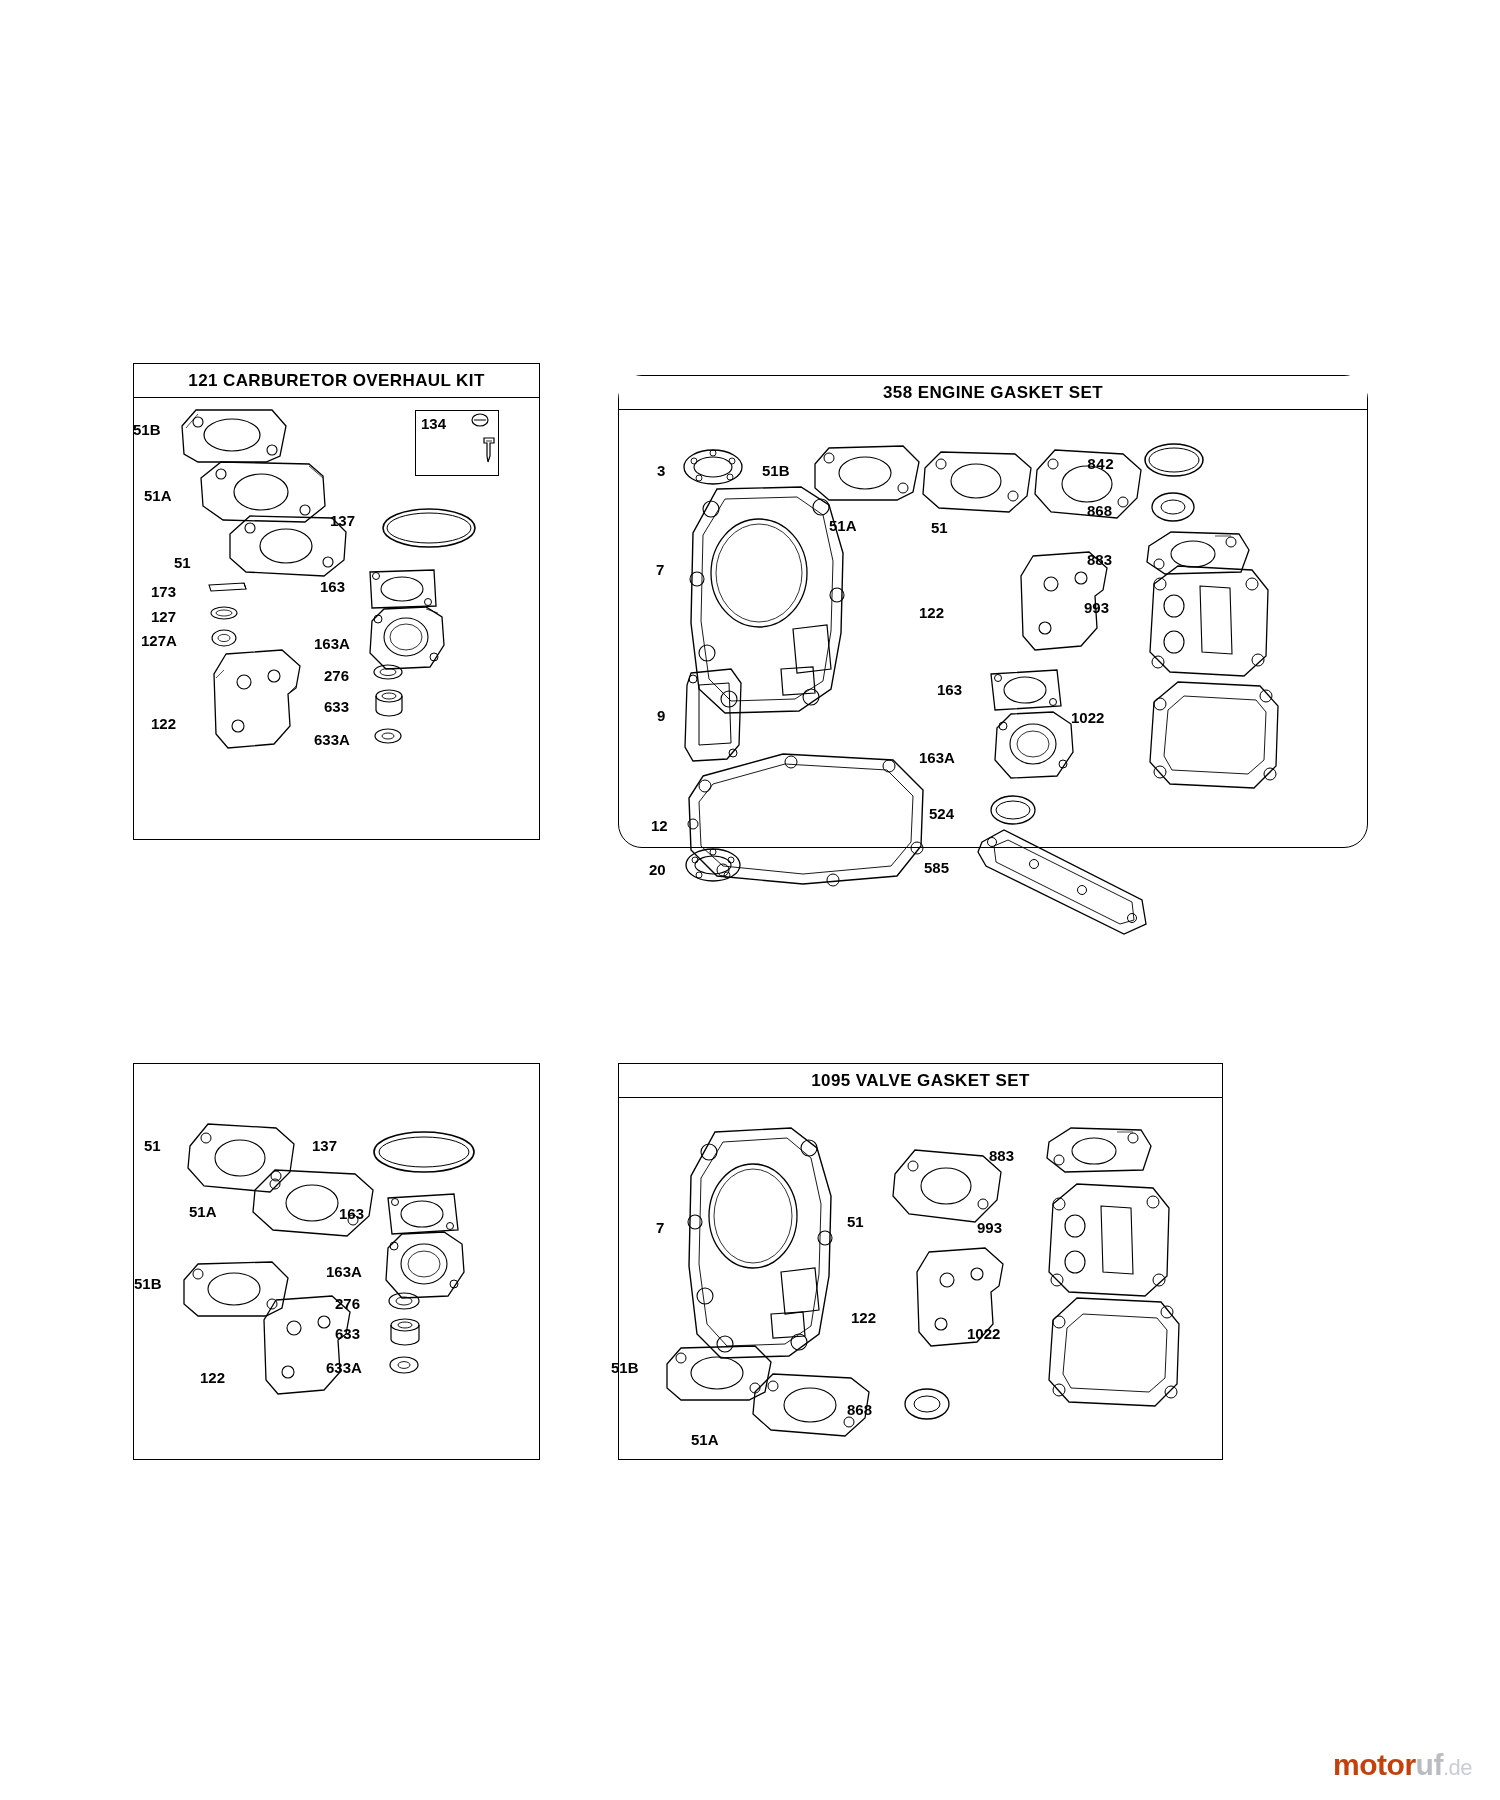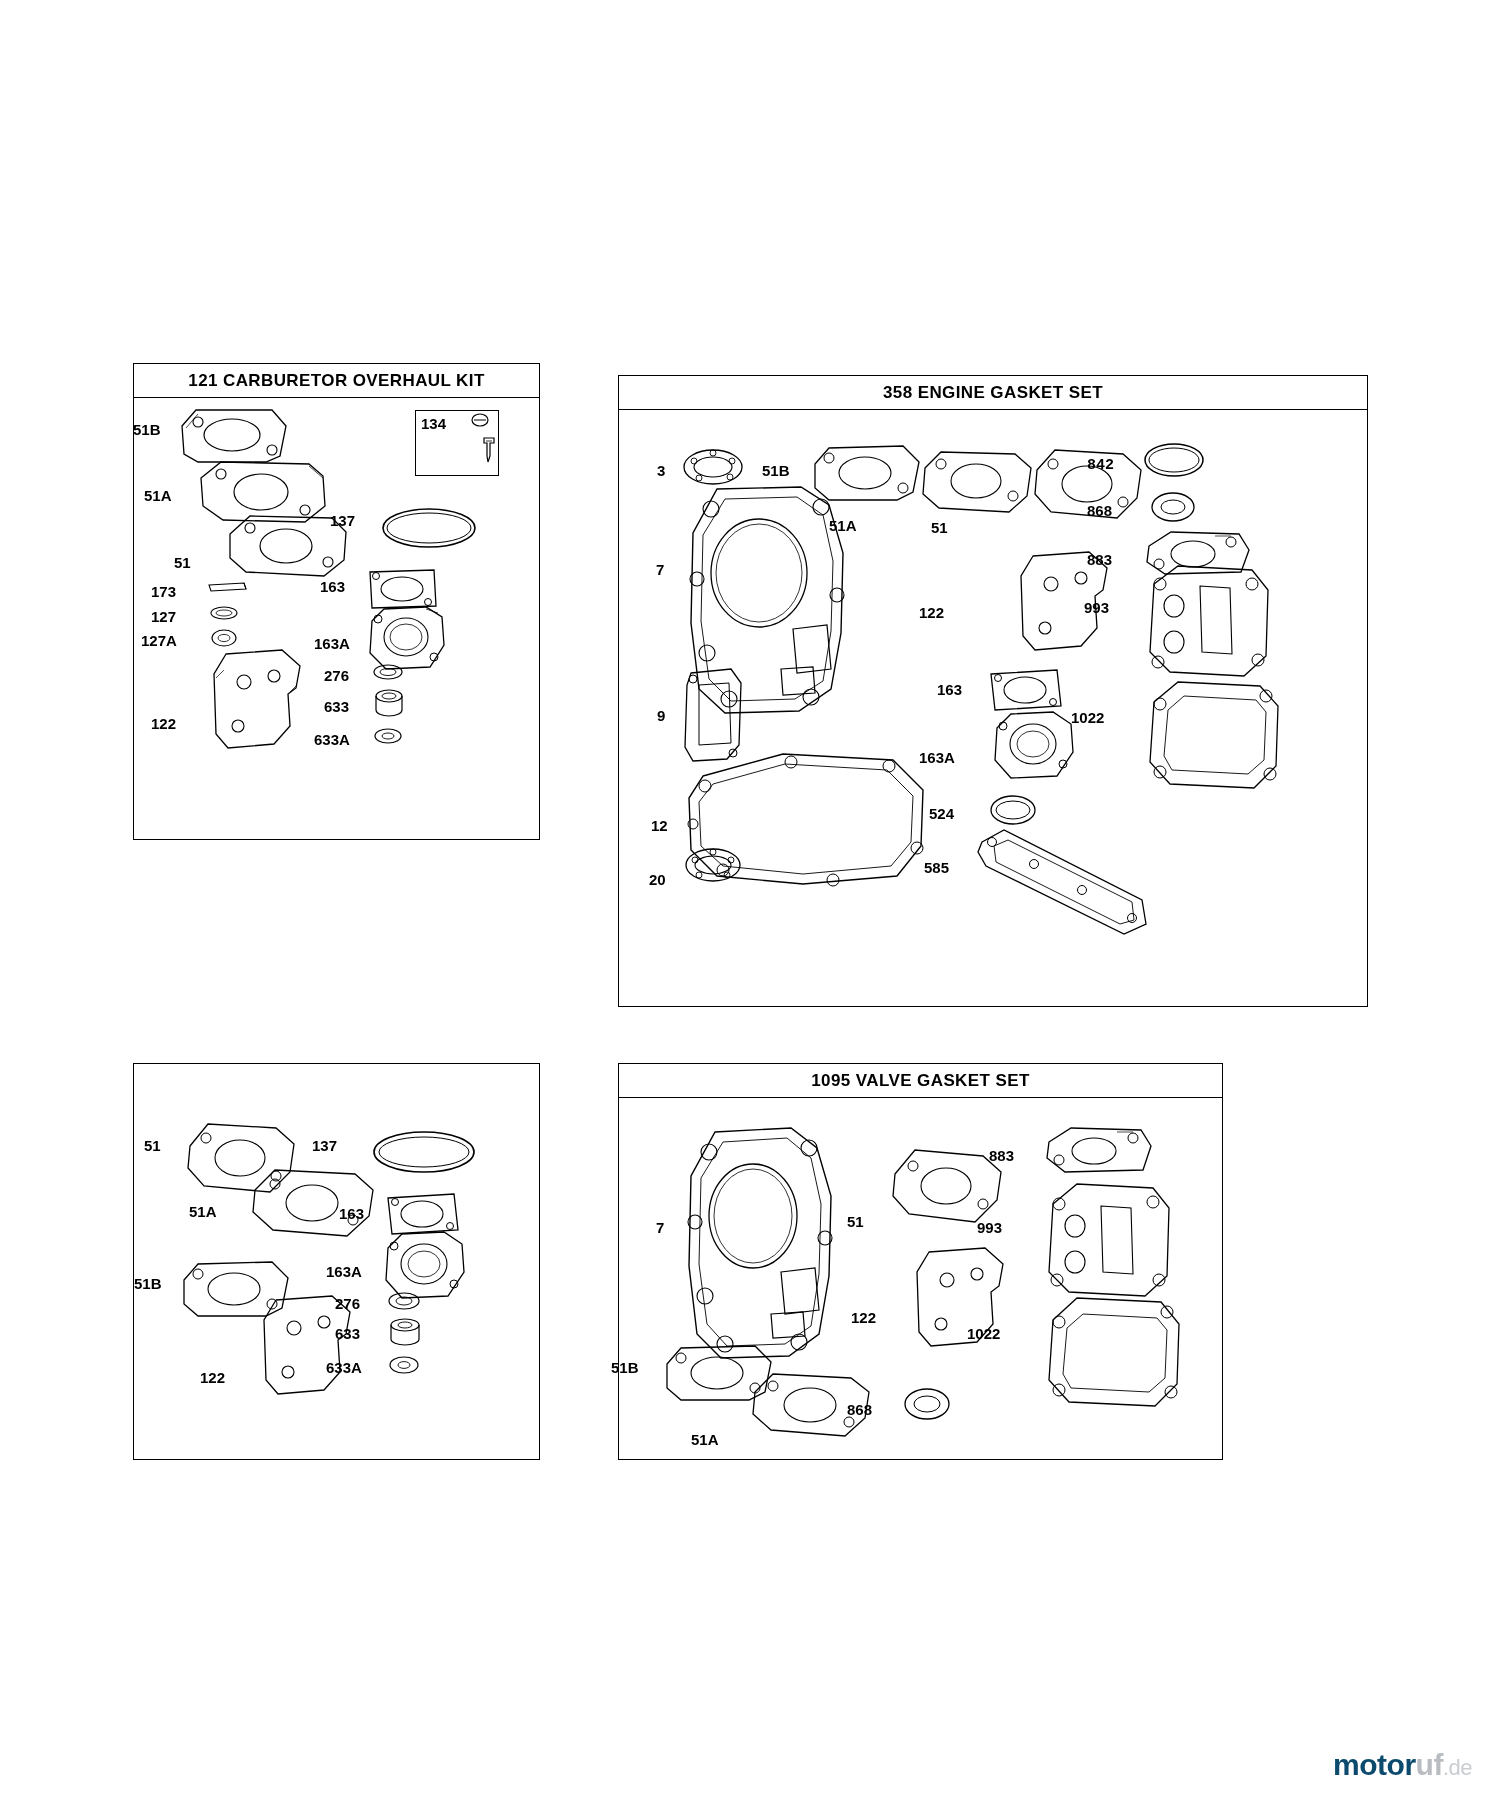--- a/index.html
+++ b/index.html
@@ -69,21 +69,21 @@
 
   
   .watermark {
     position: absolute;
     right: 28px;
     bottom: 18px;
     font-size: 30px;
     letter-spacing: -0.5px;
     font-family: "Liberation Sans", sans-serif;
   }
-  .wm-a { color: #0c4a6e; font-weight: bold; }
+  .wm-a { color: #c2410c; font-weight: bold; }
   .wm-b { color: #b9bdc2; font-weight: bold; }
   .wm-c { color: #c9ced3; font-weight: normal; font-size: 22px; }
 </style>
 </head>
 <body>
 
 <div class="panel" style="left:133px; top:363px; width:407px; height:477px;padding-left:44px;">
   <div class="panel-title">121 CARBURETOR OVERHAUL KIT</div>
   <div class="panel-body">
 
@@ -218,21 +218,21 @@
     <div class="part" style="left:237px; top:328px;">
       <svg width="34" height="20" viewBox="0 0 34 20">
         <ellipse cx="17" cy="10" rx="13" ry="7" fill="none" stroke="#000" stroke-width="1.2"></ellipse>
         <ellipse cx="17" cy="10" rx="6" ry="3" fill="none" stroke="#000" stroke-width="0.9"></ellipse>
       </svg>
     </div>
 
   </div>
 </div>
 
-<div class="panel" style="left:618px; top:375px; width:750px; height:632px;">
+<div class="panel" style="left:618px; top:375px; width:750px; height:473px;border-radius:24px;">
   <div class="panel-title">358 ENGINE GASKET SET</div>
   <div class="panel-body">
 
     <div class="lbl" style="left:38px; top:53px;">3</div>
     <div class="part" style="left:62px; top:36px;">
       <svg width="64" height="42" viewBox="0 0 64 42">
         <ellipse cx="32" cy="21" rx="29" ry="17" fill="none" stroke="#000" stroke-width="1.3"></ellipse>
         <ellipse cx="32" cy="21" rx="19" ry="10" fill="none" stroke="#000" stroke-width="1.1"></ellipse>
         <circle cx="13" cy="15" r="3" fill="none" stroke="#000" stroke-width="0.9"></circle>
         <circle cx="32" cy="7" r="3" fill="none" stroke="#000" stroke-width="0.9"></circle>
@@ -279,21 +279,21 @@
         <circle cx="22" cy="36" r="6" fill="none" stroke="#000" stroke-width="1"></circle>
         <circle cx="108" cy="12" r="6" fill="none" stroke="#000" stroke-width="1"></circle>
         <circle cx="206" cy="16" r="6" fill="none" stroke="#000" stroke-width="1"></circle>
         <circle cx="234" cy="98" r="6" fill="none" stroke="#000" stroke-width="1"></circle>
         <circle cx="150" cy="130" r="6" fill="none" stroke="#000" stroke-width="1"></circle>
         <circle cx="40" cy="120" r="6" fill="none" stroke="#000" stroke-width="1"></circle>
         <circle cx="10" cy="74" r="5" fill="none" stroke="#000" stroke-width="1"></circle>
       </svg>
     </div>
 
-    <div class="lbl" style="left:30px; top:462px;">20</div>
+    <div class="lbl" style="left:30px; top:452px;">20</div>
     <div class="part" style="left:64px; top:434px;">
       <svg width="60" height="42" viewBox="0 0 60 42">
         <ellipse cx="30" cy="21" rx="27" ry="16" fill="none" stroke="#000" stroke-width="1.3"></ellipse>
         <ellipse cx="30" cy="21" rx="18" ry="9" fill="none" stroke="#000" stroke-width="1.1"></ellipse>
         <circle cx="12" cy="16" r="3" fill="none" stroke="#000" stroke-width="0.9"></circle>
         <circle cx="30" cy="8" r="3" fill="none" stroke="#000" stroke-width="0.9"></circle>
         <circle cx="48" cy="16" r="3" fill="none" stroke="#000" stroke-width="0.9"></circle>
         <circle cx="44" cy="31" r="3" fill="none" stroke="#000" stroke-width="0.9"></circle>
         <circle cx="16" cy="31" r="3" fill="none" stroke="#000" stroke-width="0.9"></circle>
       </svg>

